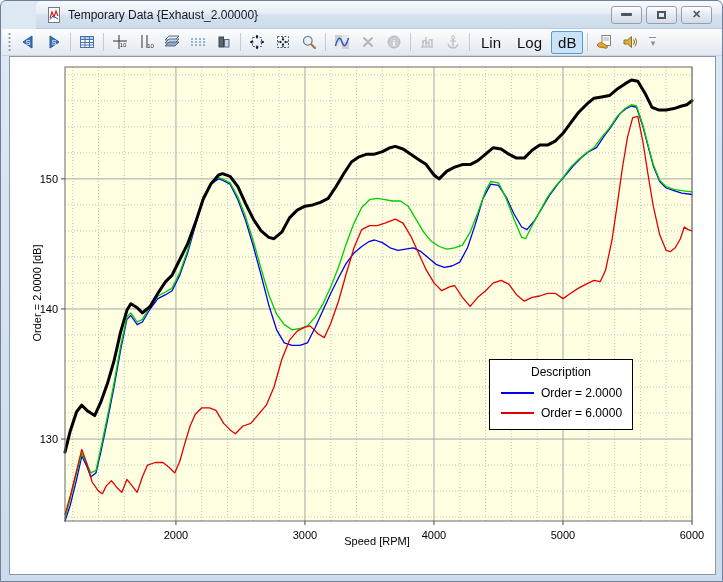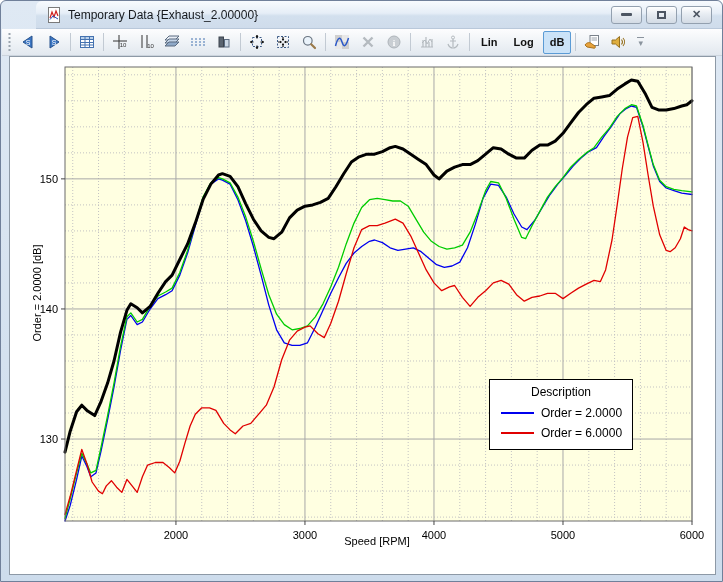--- a/index.html
+++ b/index.html
@@ -24,34 +24,34 @@
   .toolbar{position:absolute;left:1px;top:28px;width:721px;height:27px;
     background:linear-gradient(#fdfdfe,#eef2f6 55%,#e2e8ef);
     border-bottom:1px solid #ccd4dd;display:flex;align-items:center;padding:0 2px;box-sizing:border-box;}
   .grip{width:5px;height:18px;margin:0 3px;
     background-image:radial-gradient(circle,#9aa4ae 1px,transparent 1.2px);
     background-size:4px 4px;background-position:center;}
   .tbtn{width:22px;height:21px;display:flex;align-items:center;justify-content:center;
     border:1px solid transparent;border-radius:2px;margin:0 1px;flex:0 0 auto;}
   .tbtn svg{display:block;}
   .tsep{width:1px;height:18px;background:#c2cad3;margin:0 3px;flex:0 0 auto;}
-  .tbtn.text{width:auto;padding:0 6px;font-size:11px;color:#111;font-weight:bold;}
+  .tbtn.text{width:auto;padding:0 6px;font-size:15px;color:#111;}
   .tbtn.selected{background:#cbe3f8;border:1px solid #5b9bd5;}
   .overflow{margin-left:6px;color:#8a939d;font-size:9px;line-height:1;display:flex;flex-direction:column;align-items:center;}
   .overflow .bar{width:7px;height:1px;background:#8a939d;margin-bottom:1px;}
   
   .content{position:absolute;left:8px;top:55px;width:707px;height:519px;
     background:#fff;border:1px solid #8d99a6;box-sizing:border-box;}
   .chart-canvas{position:absolute;left:0;top:0;}
   .axis-label{position:absolute;font-size:11px;color:#000;text-align:center;}
   .ylabel{width:200px;left:-73px;top:230px;transform:rotate(-90deg);}
   .xlabel{width:200px;left:267px;top:478px;}
   .legend{position:absolute;left:479px;top:302px;width:144px;
     background:#fff;border:1px solid #000;font-size:12px;color:#000;
-    padding:3px 0 6px 0;box-sizing:border-box;margin-top:20px;}
+    padding:3px 0 6px 0;box-sizing:border-box;}
   .legend-title{text-align:center;margin:2px 0 4px 0;}
   .legend-row{display:flex;align-items:center;height:20px;padding-left:11px;}
   .legend-line{width:33px;flex:0 0 auto;margin-right:7px;}
   .legend-label{white-space:nowrap;}
 </style>
 </head>
 <body>
 
 <div class="window">
 

